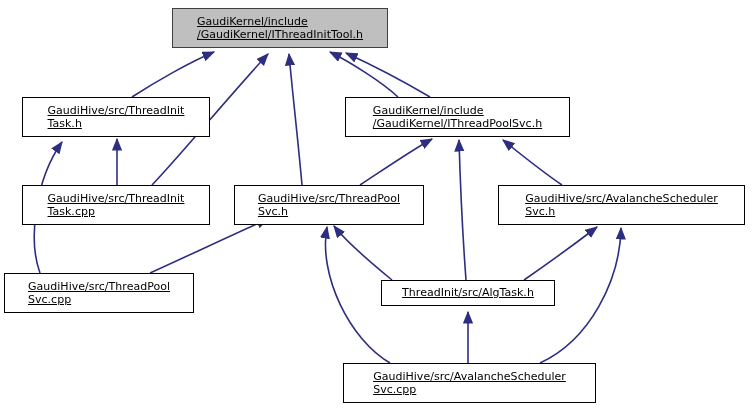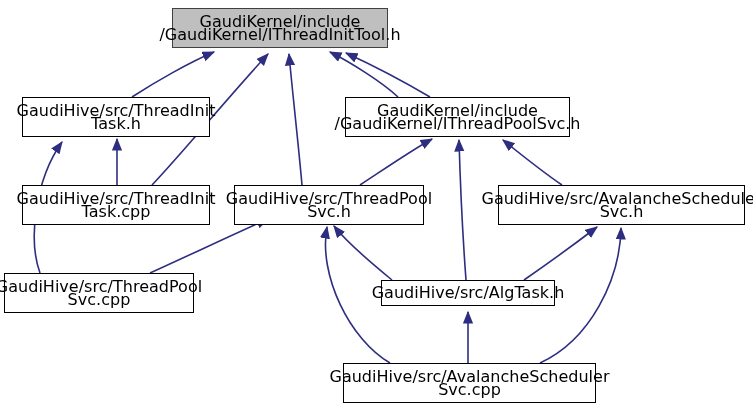--- a/index.html
+++ b/index.html
@@ -25,26 +25,27 @@
   }
   .node {
     position: absolute;
     box-sizing: border-box;
     border: 1px solid #000000;
     background: #ffffff;
     color: #000000;
     display: flex;
     align-items: center;
     justify-content: center;
-    text-align: center;
-    font-size: 16px;
+    text-align: left;
+    font-size: 11px;
     line-height: 13.5px;
     letter-spacing: 0.02px;
     white-space: pre-line;
     z-index: 5;
+    text-decoration: underline;
   }
   .node.highlight {
     background: #bfbfbf;
     border: 1px solid #404040;
   }
   .node-label {
     display: block;
     white-space: pre-line;
     padding: 0 3px;
   }
@@ -102,20 +103,20 @@
   </div>
   <div class="node" style="left: 498px; top: 185px; width: 247px; height: 40px; background: rgb(255, 255, 255); border-color: rgb(0, 0, 0);">
     <span class="node-label">GaudiHive/src/AvalancheScheduler
 Svc.h</span>
   </div>
   <div class="node" style="left: 4px; top: 273px; width: 190px; height: 40px; background: rgb(255, 255, 255); border-color: rgb(0, 0, 0);">
     <span class="node-label">GaudiHive/src/ThreadPool
 Svc.cpp</span>
   </div>
   <div class="node" style="left: 381px; top: 280px; width: 174px; height: 26px; background: rgb(255, 255, 255); border-color: rgb(0, 0, 0);">
-    <span class="node-label">GaudiHive/src/AlgTask.h</span>
+    <span class="node-label">ThreadInit/src/AlgTask.h</span>
   </div>
   <div class="node" style="left: 343px; top: 363px; width: 253px; height: 40px; background: rgb(255, 255, 255); border-color: rgb(0, 0, 0);">
     <span class="node-label">GaudiHive/src/AvalancheScheduler
 Svc.cpp</span>
   </div>
 
 </div>
 
 </body></html>

